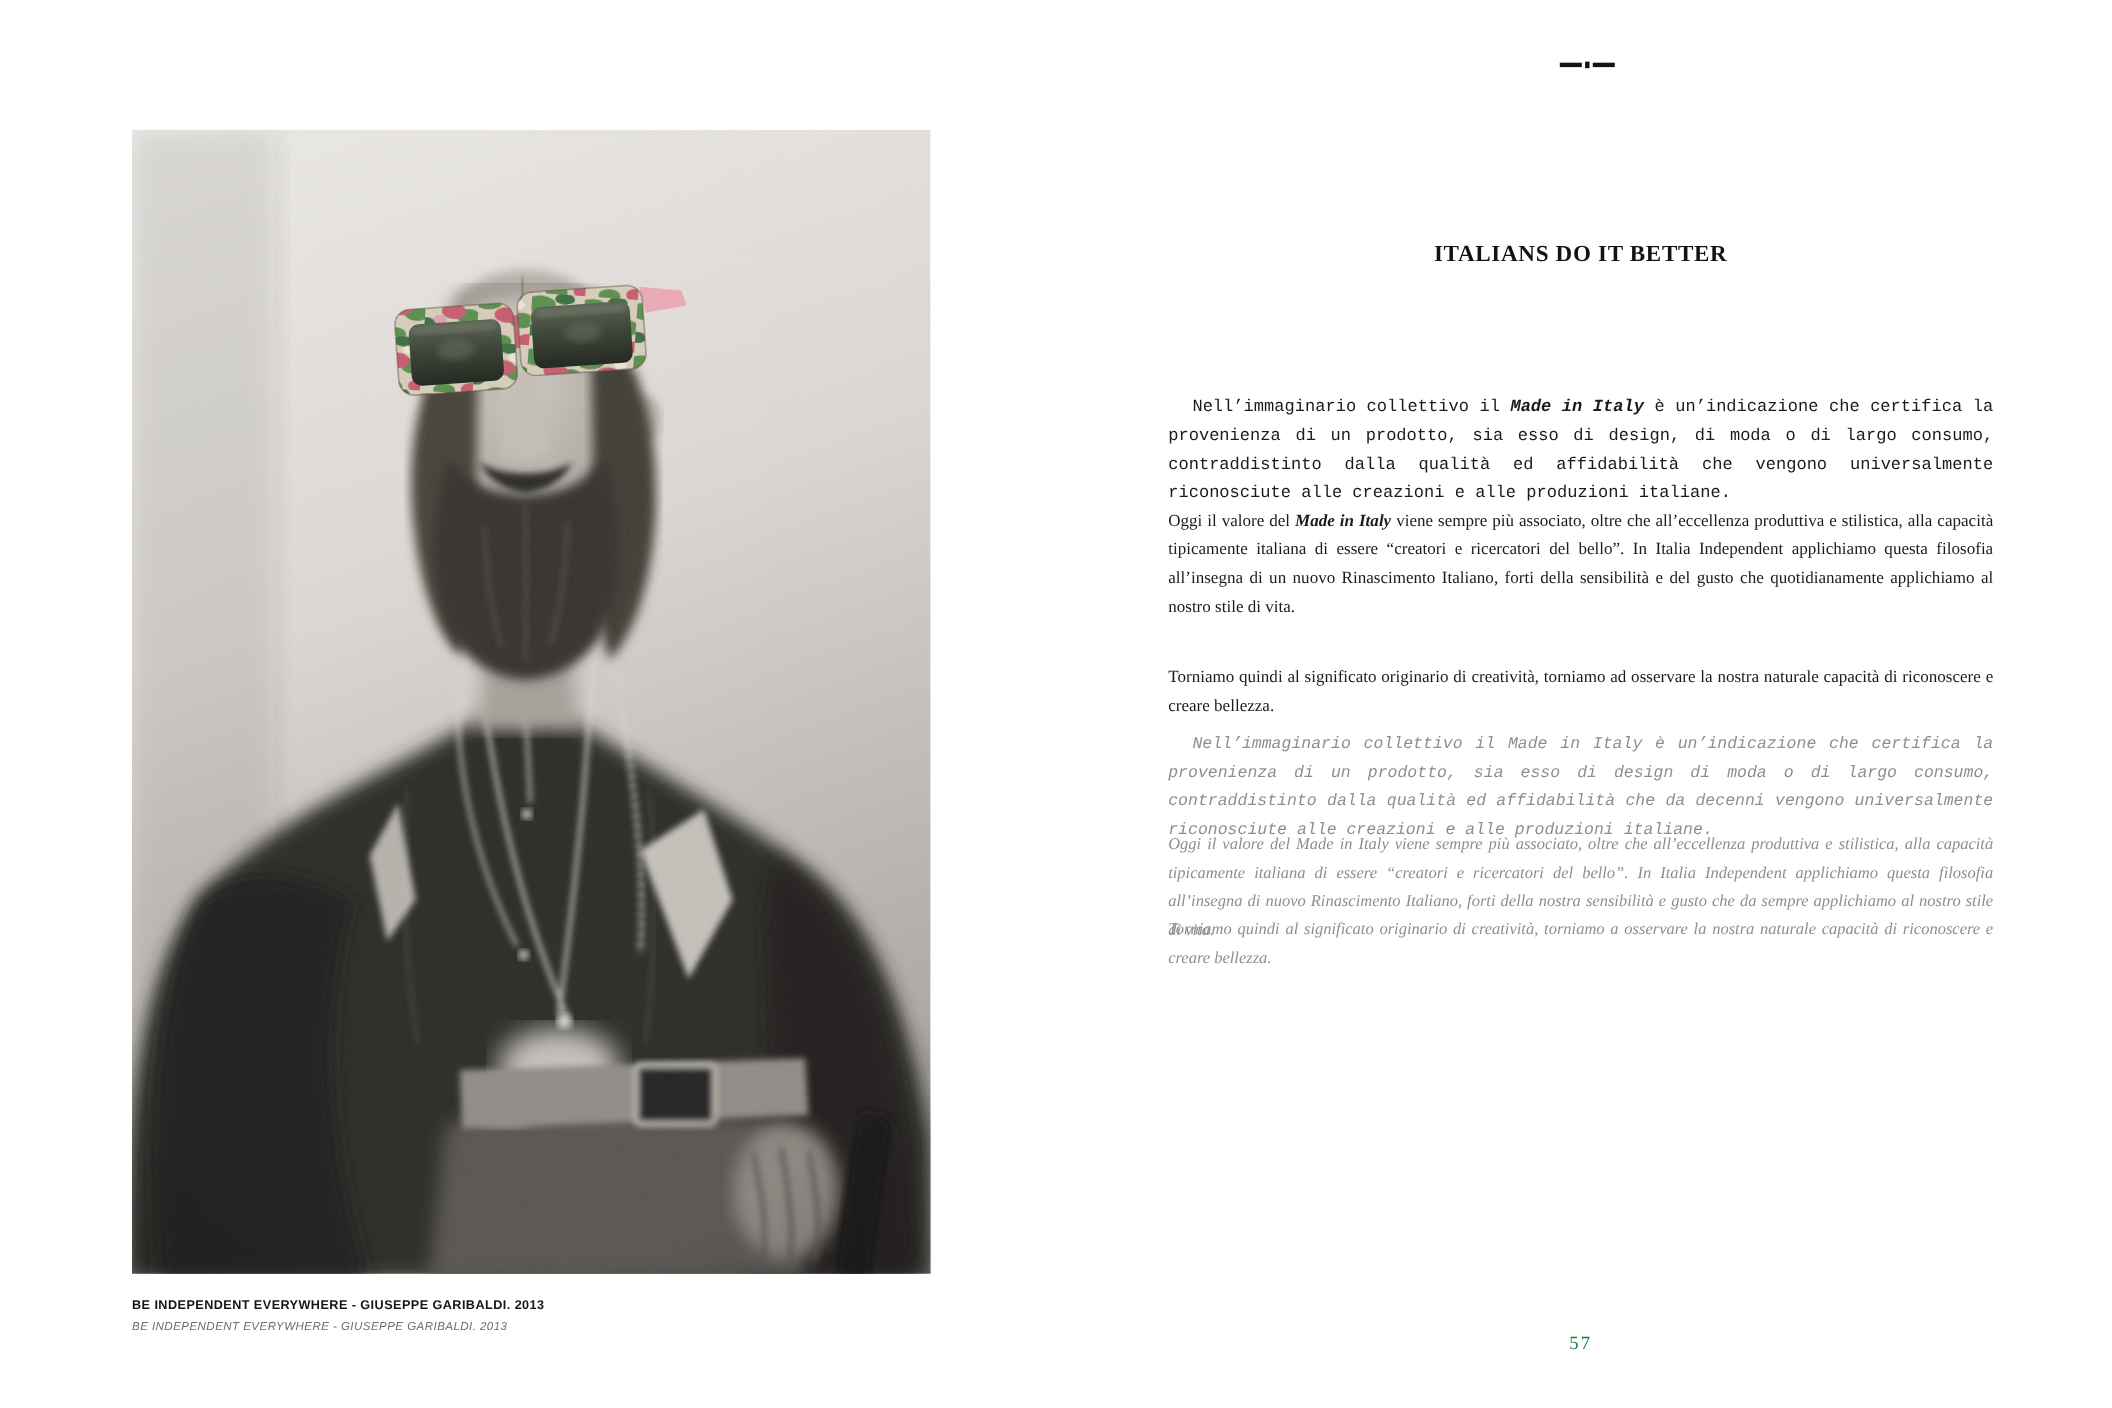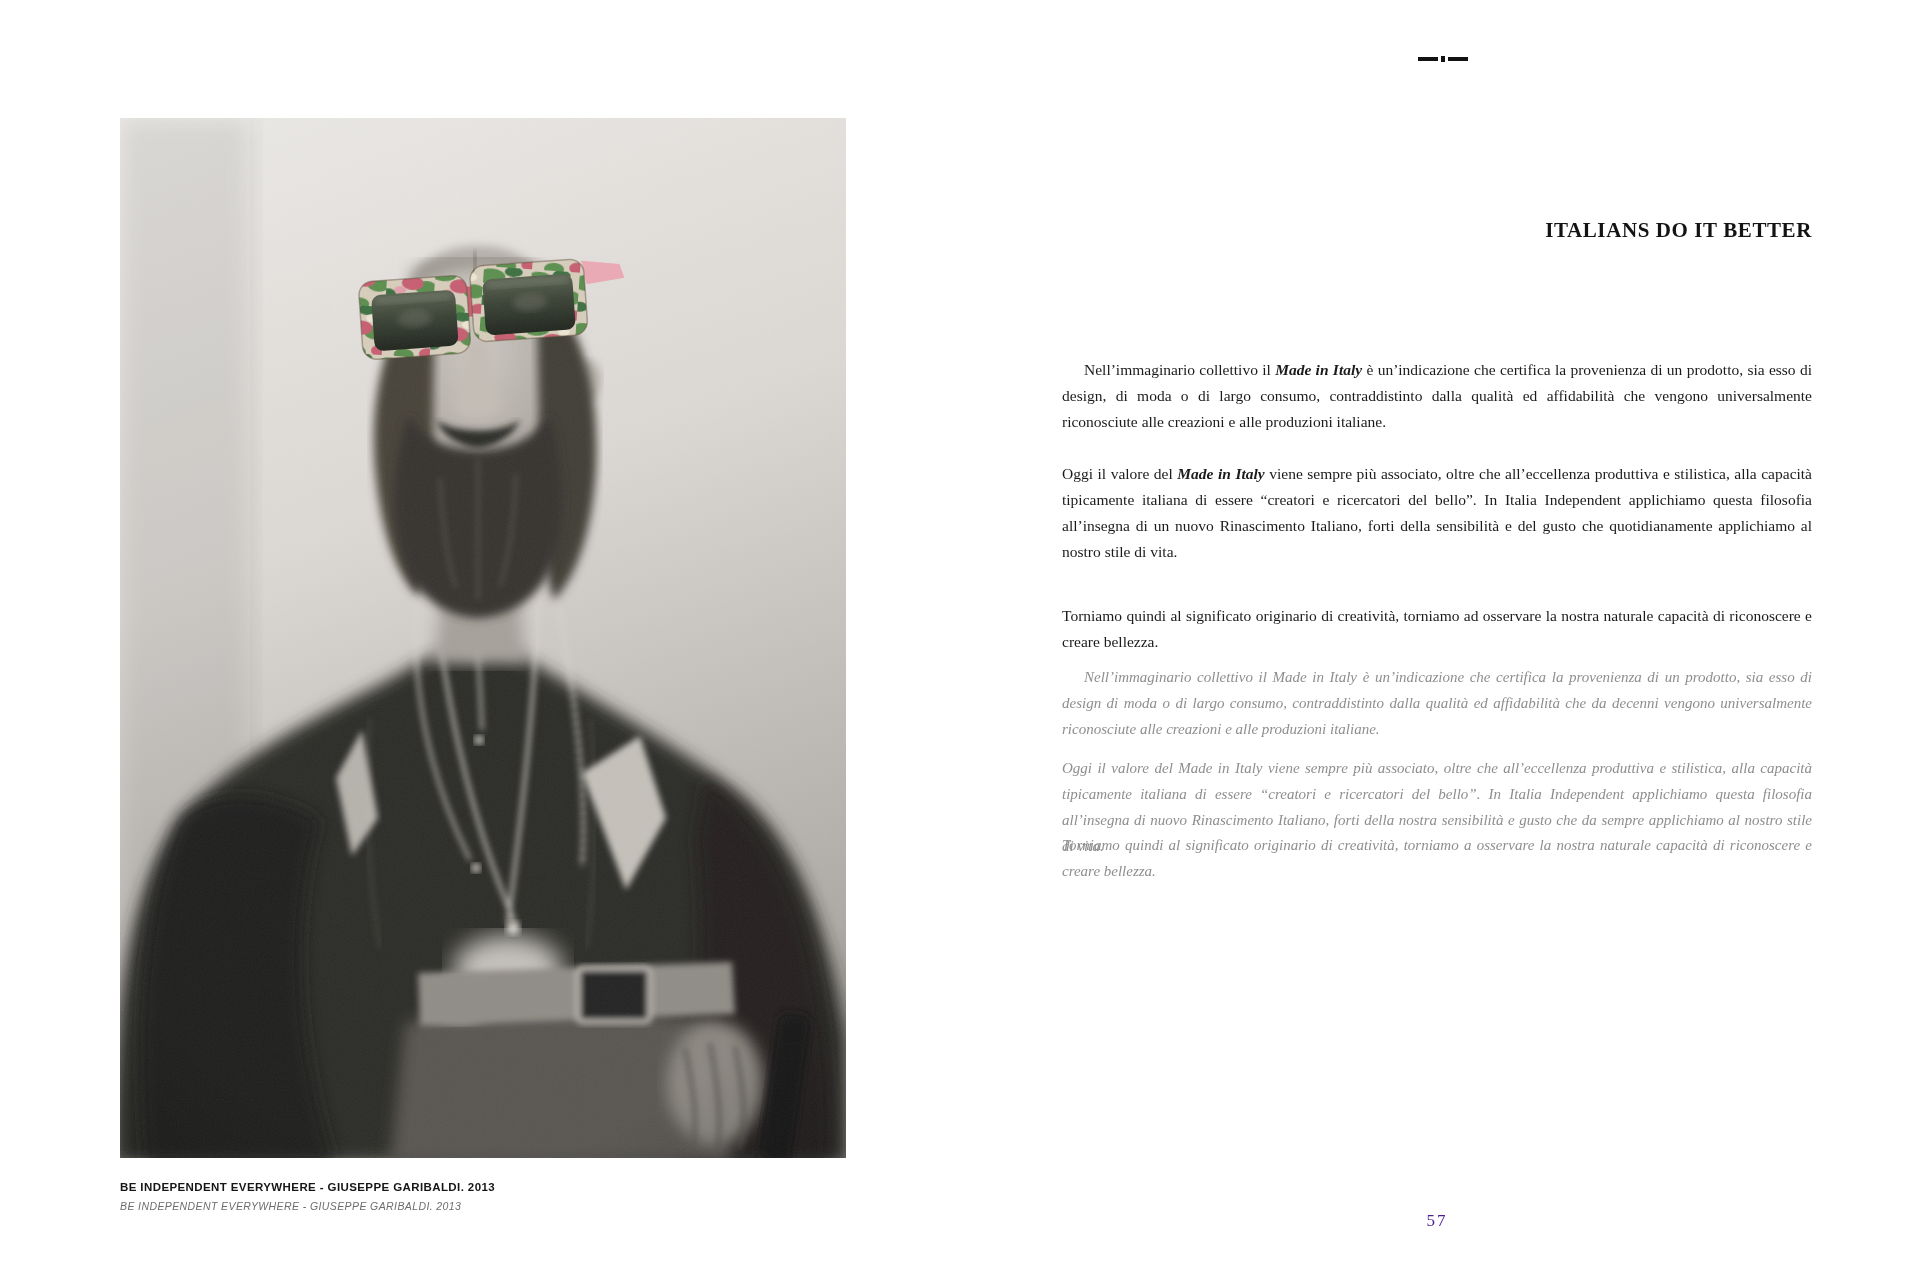--- a/index.html
+++ b/index.html
@@ -13,31 +13,31 @@
   .mark .bar{width:20px;height:4px;background:#121212;}
   .mark .dot{width:4px;height:6px;background:#121212;margin:0 3px;}
   
   .photo{position:absolute;left:120px;top:118px;width:726px;height:1040px;}
   .photo svg{display:block;}
   .caption{position:absolute;left:120px;top:1181px;width:726px;
            font-family:"Liberation Sans", sans-serif;}
   .caption .l1{font-size:11.5px;font-weight:bold;letter-spacing:.4px;color:#161616;}
   .caption .l2{font-size:10.5px;font-style:italic;letter-spacing:.4px;color:#6d6d6d;margin-top:7px;}
   
-  .title{position:absolute;left:1062px;top:204px;width:750px;text-align:right;
+  .title{position:absolute;left:1062px;top:204px;width:750px;text-align:center;
          font-size:21px;font-weight:bold;letter-spacing:.6px;color:#131313;}
   .para{position:absolute;left:1062px;width:750px;margin:0;
         font-size:15.5px;line-height:26px;text-align:justify;color:#1b1b1b;}
-  .para.first{text-indent:22px;}
+  .para.first{text-indent:22px;font-family:Liberation Mono, monospace;}
   .para .mii{font-weight:bold;font-style:italic;}
   .para.gray{font-style:italic;color:#8e8e8e;font-size:15px;}
   .p1{top:357px;} .p2{top:461px;} .p3{top:603px;}
   .t1{top:664px;} .t2{top:755px;} .t3{top:832px;}
   .pagenum{position:absolute;left:1062px;top:1211px;width:750px;text-align:center;
-           font-size:17px;letter-spacing:2px;color:#4c1d95;}
+           font-size:17px;letter-spacing:2px;color:#15803d;}
 </style>
 </head>
 <body>
 
 <div class="mark">
   <span class="bar"></span>
   <span class="dot"></span>
   <span class="bar"></span>
 </div>
 

